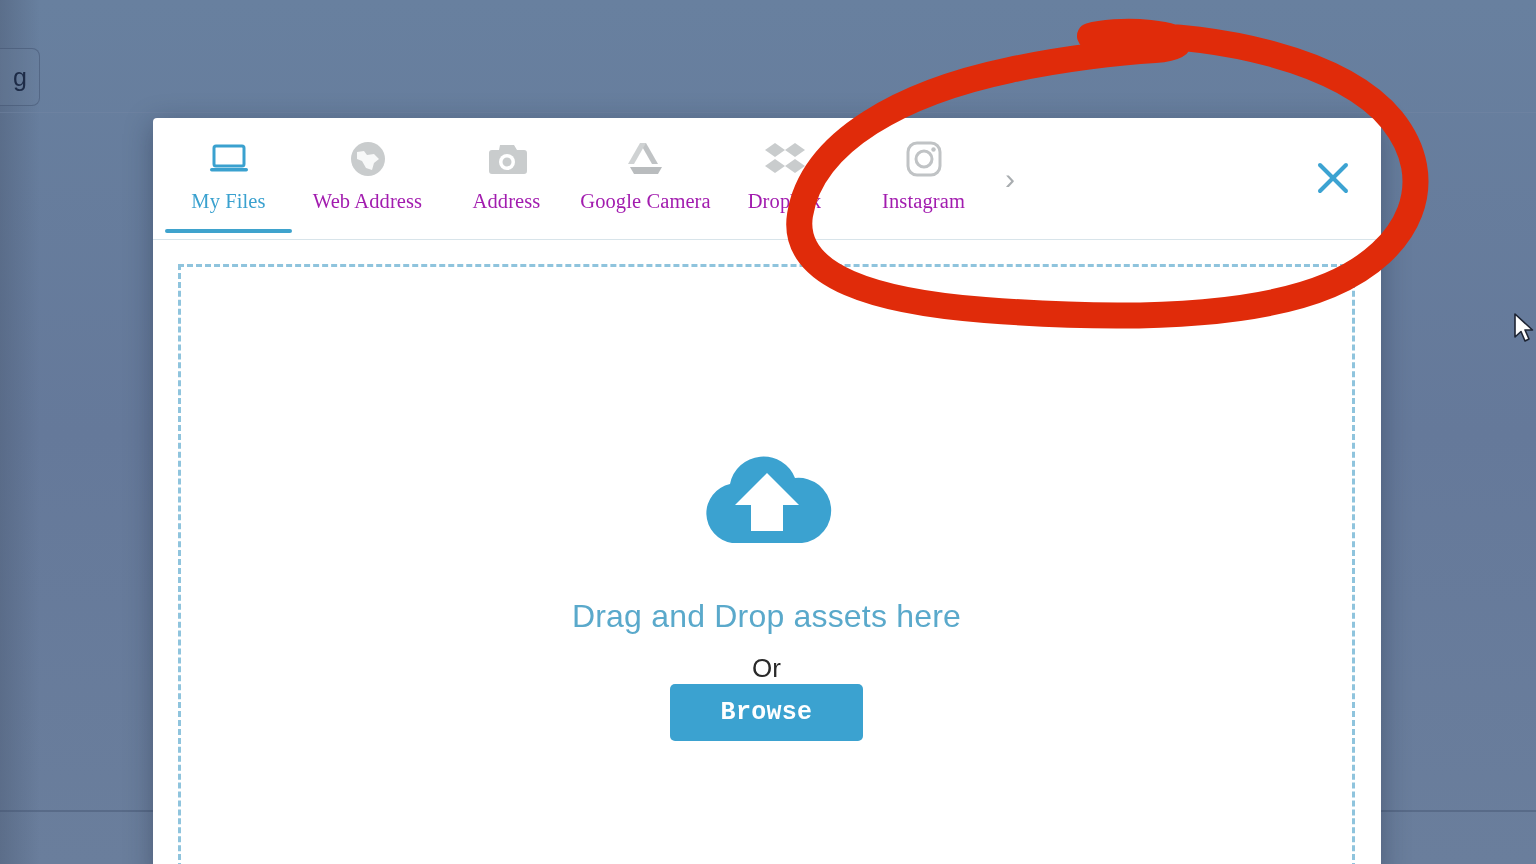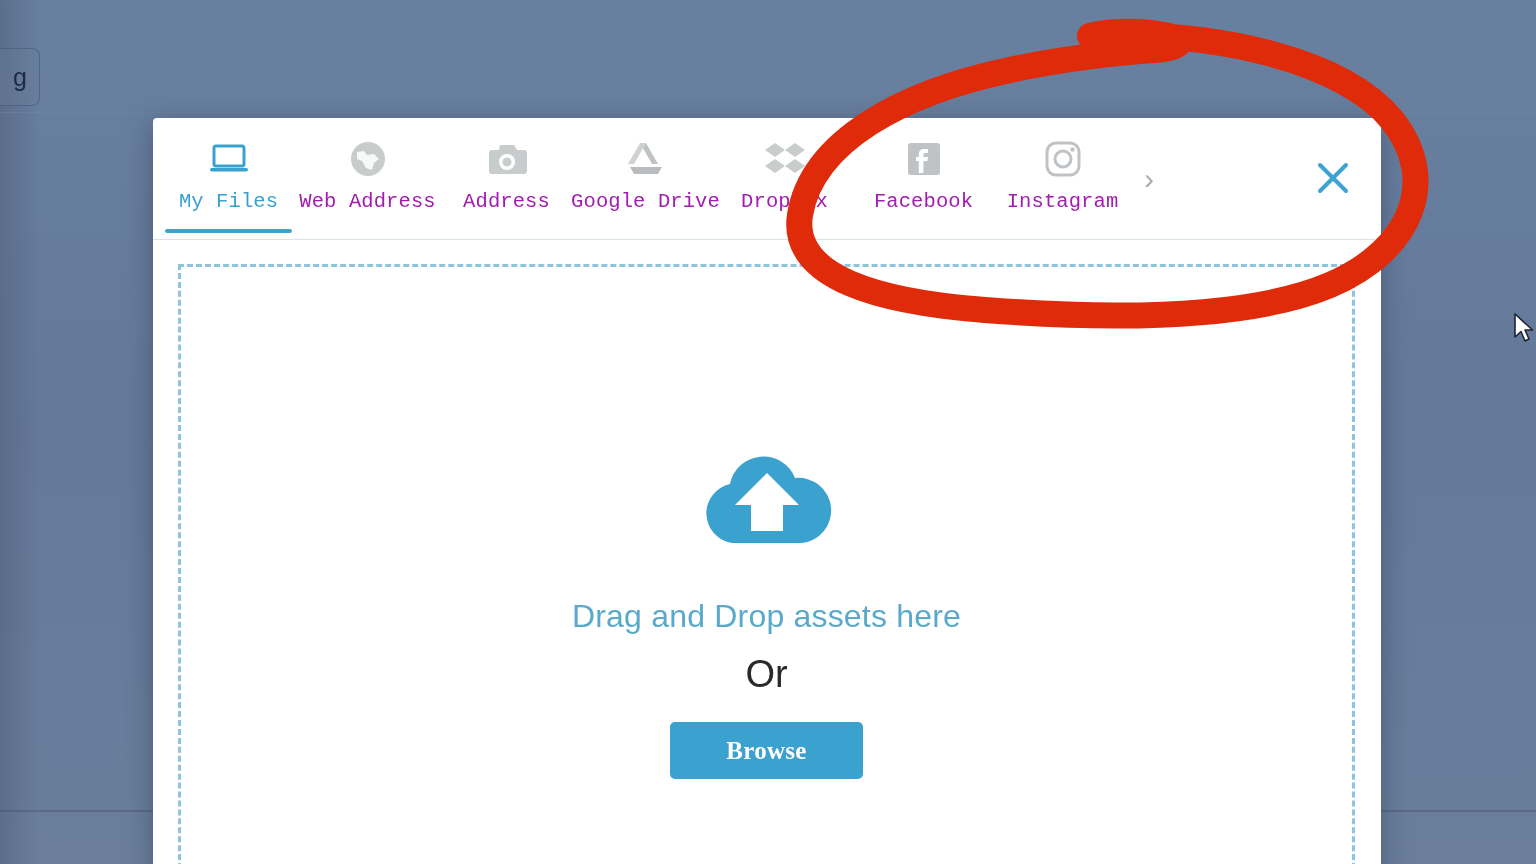--- a/index.html
+++ b/index.html
@@ -75,21 +75,21 @@
     height: 114px;
     padding-top: 20px;
     display: flex;
     flex-direction: column;
     align-items: center;
     gap: 10px;
     cursor: pointer;
     position: relative;
     background: transparent;
     border: none;
-    font-family: Liberation Mono, monospace;
+    font-family: Liberation Serif, serif;
   }
   .tab .tab-icon {
     height: 42px;
     display: flex;
     align-items: center;
     justify-content: center;
   }
   .tab .tab-label {
     font-size: 20.5px;
     color: #a21caf;
@@ -145,35 +145,34 @@
   }
   .cloud-icon { width: 160px; height: 110px; }
   .dz-drag {
     margin-top: 45px;
     font-size: 32px;
     color: #5aa9cb;
     letter-spacing: 0.2px;
   }
   .dz-or {
     margin-top: 18px;
-    font-size: 38px;
+    font-size: 26px;
     color: #2a2a2a;
   }
   .browse-btn {
-    margin-top: 26px;
     width: 193px; height: 57px;
     background: #3ba2d0;
     border: none;
     border-radius: 5px;
     color: #ffffff;
     font-size: 25px;
     font-weight: bold;
     letter-spacing: 0.3px;
     cursor: pointer;
-    font-family: Liberation Serif, serif;
+    font-family: Liberation Mono, monospace;
   }
 
   
   .annotation {
     position: absolute;
     left: 0; top: 0;
     width: 1536px; height: 864px;
     pointer-events: none;
   }
 
@@ -233,44 +232,35 @@
       </div>
 
       <div class="tab">
         <span class="tab-icon">
           <svg width="42" height="38" viewBox="0 0 42 38">
             <path d="M21 3 L33 24 L27 24 L15 3 Z" fill="#c0c3c5"></path>
             <path d="M15 3 L3 24 L9 24 L21 3 Z" fill="#cfd2d3"></path>
             <path d="M5 27 L37 27 L33 34 L9 34 Z" fill="#b9bcbe"></path>
           </svg>
         </span>
-        <span class="tab-label">Google Drive</span>
+        <span class="tab-label">Google Camera</span>
       </div>
 
       <div class="tab">
         <span class="tab-icon">
           <svg width="42" height="38" viewBox="0 0 42 38">
             <path d="M11 3 L21 10 L11 17 L1 10 Z" fill="#c9cccd"></path>
             <path d="M31 3 L41 10 L31 17 L21 10 Z" fill="#c9cccd"></path>
             <path d="M11 19 L21 26 L11 33 L1 26 Z" fill="#c9cccd"></path>
             <path d="M31 19 L41 26 L31 33 L21 26 Z" fill="#c9cccd"></path>
           </svg>
         </span>
         <span class="tab-label">Dropbox</span>
       </div>
 
-      <div class="tab">
-        <span class="tab-icon">
-          <svg width="36" height="36" viewBox="0 0 36 36">
-            <rect x="2" y="2" width="32" height="32" rx="3" fill="#c0c3c5"></rect>
-            <path d="M22 12 h-3 c-1 0 -1.6 0.6 -1.6 1.6 V16 H22 l-0.6 4 h-4 v12 h-4.6 V20 H10 v-4 h2.8 v-2.8 c0 -3.2 2 -5.2 5 -5.2 H22 Z" fill="#ffffff"></path>
-          </svg>
-        </span>
-        <span class="tab-label">Facebook</span>
-      </div>
 
       <div class="tab">
         <span class="tab-icon">
           <svg width="38" height="38" viewBox="0 0 38 38">
             <rect x="3" y="3" width="32" height="32" rx="9" fill="none" stroke="#c0c3c5" stroke-width="3"></rect>
             <circle cx="19" cy="19" r="8" fill="none" stroke="#c0c3c5" stroke-width="3"></circle>
             <circle cx="28.5" cy="9.5" r="2.2" fill="#c0c3c5"></circle>
           </svg>
         </span>
         <span class="tab-label">Instagram</span>

